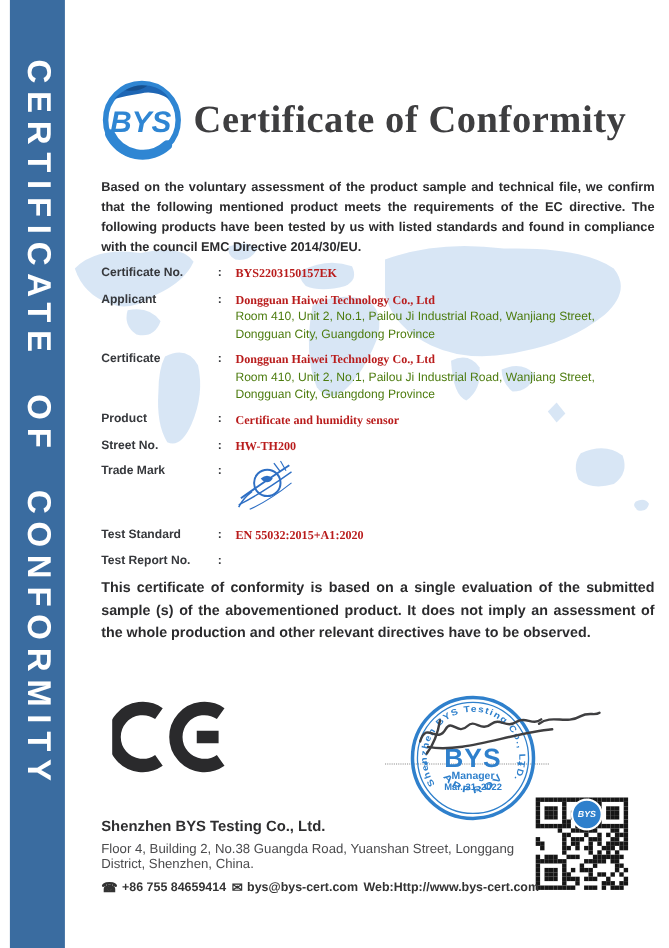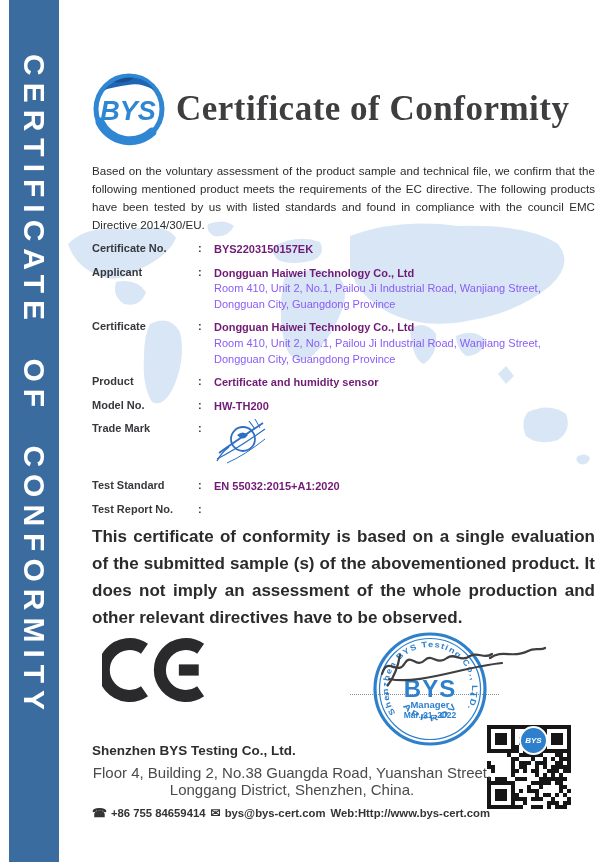--- a/index.html
+++ b/index.html
@@ -12,38 +12,38 @@
   .side-text{writing-mode:vertical-rl;color:#fff;font-weight:700;font-size:30px;
              letter-spacing:7px;word-spacing:16px;padding-top:54px;line-height:50px;}
 
   
   .header{position:absolute;left:90px;top:70px;display:flex;align-items:center;gap:8px;z-index:2;}
   .logo-svg{width:78px;height:78px;flex:none;}
   .title{font-family:"Liberation Serif",serif;font-weight:700;font-size:35px;
          color:#3e3e40;letter-spacing:.5px;white-space:nowrap;}
 
   
-  .intro{position:absolute;left:92px;top:162px;width:503px;font-size:11.6px;font-weight:400;
+  .intro{position:absolute;left:92px;top:162px;width:503px;font-size:11.6px;font-weight:700;
          color:#2b2b2d;line-height:1.55;text-align:justify;z-index:2;}
 
   
   .map{position:absolute;left:58px;top:216px;width:550px;height:282px;z-index:0;opacity:.8;}
 
   
   .details{position:absolute;left:92px;top:242px;width:505px;z-index:2;}
   .row{display:flex;margin-bottom:8px;font-size:11px;}
   .row .lbl{width:106px;font-weight:700;color:#36383c;flex:none;}
   .row .sep{width:16px;font-weight:700;color:#36383c;flex:none;}
   .row .val{flex:1;line-height:1.42;}
-  .val .strong{font-weight:700;color:#701a75;}
-  .val .plain{font-weight:400;color:#8b5cf6;}
+  .val .strong{font-weight:700;color:#b91c1c;font-family:Liberation Serif, serif;}
+  .val .plain{font-weight:400;color:#4d7c0f;}
   .tm-svg{margin-top:-4px;}
 
   
-  .statement{position:absolute;left:92px;top:524px;width:503px;font-size:17px;font-weight:700;
+  .statement{position:absolute;left:92px;top:524px;width:503px;font-size:13px;font-weight:700;
              color:#2b2b2d;line-height:1.58;text-align:justify;z-index:2;}
 
   
   .ce{position:absolute;left:102px;top:631px;z-index:2;}
   .dotline{position:absolute;left:350px;top:694px;width:149px;border-top:1.5px dotted #8a8a8a;z-index:1;}
   .stamp{position:absolute;left:342px;top:611px;z-index:2;}
 
   
   .qr{position:absolute;left:485px;top:723px;width:90px;height:90px;background:#fff;z-index:2;
       padding:2px;box-sizing:border-box;}
@@ -51,21 +51,21 @@
   .m{width:4px;height:4px;}
   .m.on{background:var(--qr_black,#161616);}
   .qr-logo{position:absolute;left:50%;top:3px;transform:translateX(-38%);width:25px;height:25px;
            border-radius:50%;background:var(--stamp_blue,#2f80cc);border:2px solid #fff;color:#fff;
            font-size:8px;font-weight:700;font-style:italic;display:flex;align-items:center;
            justify-content:center;}
 
   
   .footer{position:absolute;left:92px;top:743px;width:400px;z-index:2;}
   .f-company{font-size:13.5px;font-weight:700;color:#2e2e30;margin-bottom:6px;}
-  .f-address{font-size:15px;color:#4b4b4d;margin-bottom:8px;text-align:center;}
+  .f-address{font-size:12px;color:#4b4b4d;margin-bottom:8px;}
   .f-contacts{display:flex;justify-content:space-between;align-items:center;width:398px;
               font-size:11.3px;font-weight:700;color:#333;}
   .f-item{display:flex;align-items:center;gap:4px;white-space:nowrap;}
   .icon{font-size:12px;}
 </style>
 </head>
 <body>
 
 <div class="page">
 
@@ -135,21 +135,21 @@
 
     <div class="row">
       <div class="lbl">Product</div>
       <div class="sep">:</div>
       <div class="val">
           <div class="strong">Certificate and humidity sensor</div>
         </div>
     </div>
 
     <div class="row">
-      <div class="lbl">Model No.</div>
+      <div class="lbl">Street No.</div>
       <div class="sep">:</div>
       <div class="val">
           <div class="strong">HW-TH200</div>
         </div>
     </div>
 
     <div class="row">
       <div class="lbl">Trade Mark</div>
       <div class="sep">:</div>
       <div class="val">

